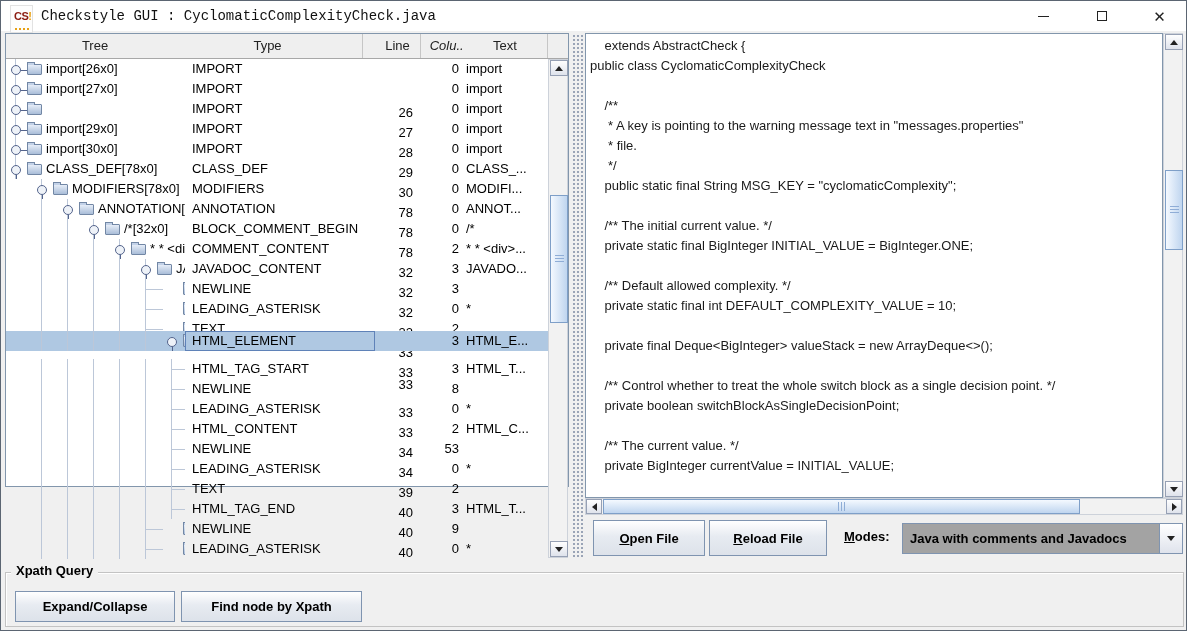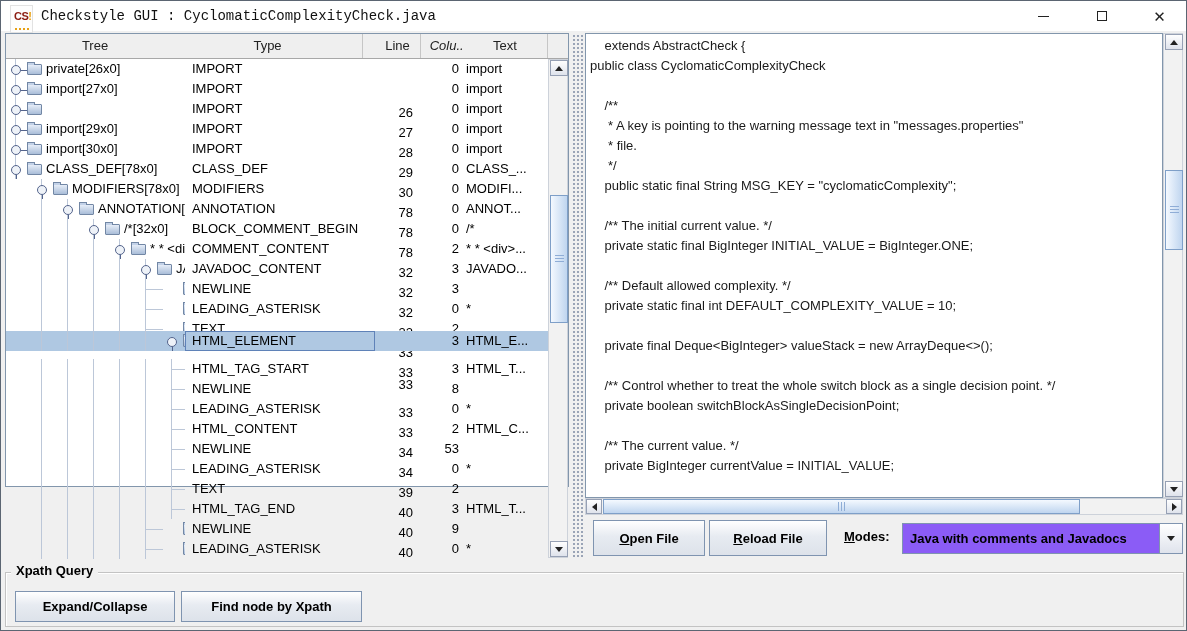--- a/index.html
+++ b/index.html
@@ -55,21 +55,21 @@
   
   #divider{position:absolute;left:570px;top:32px;width:12px;height:526px;background:#f0f0f0;
     background-image:radial-gradient(#9aa4b6 0.8px,transparent 1px);background-size:4px 4px;background-position:1px 1px;}
   
   #code{position:absolute;left:584px;top:32px;width:578px;height:465px;background:#fff;border:1px solid #8296ac;box-sizing:border-box;overflow:hidden;padding:2px 0 0 4px;}
   .code-line{height:20px;line-height:20px;font-size:13px;color:#1a1a1a;white-space:pre;}
   
   .btn{position:absolute;background:linear-gradient(#ffffff,#e7ebf1 45%,#dde2ea);border:1px solid #7f94b0;box-sizing:border-box;font-size:13px;font-weight:bold;color:#000;display:flex;align-items:center;justify-content:center;cursor:default;}
   .mn{text-decoration:underline;}
   #modes-label{position:absolute;left:843px;top:528px;font-size:13px;font-weight:bold;color:#000;}
-  #combo{position:absolute;left:901px;top:522px;width:281px;height:31px;background:#8b5cf6;border:1px solid #7f94b0;box-sizing:border-box;}
+  #combo{position:absolute;left:901px;top:522px;width:281px;height:31px;background:#a3a3a3;border:1px solid #7f94b0;box-sizing:border-box;}
   #combo-value{position:absolute;left:7px;top:0;height:29px;line-height:29px;font-size:13px;font-weight:bold;color:#000;white-space:nowrap;}
   #combo-arrow{position:absolute;right:0;top:0;width:22px;height:29px;background:linear-gradient(#ffffff,#dfe3ec);border-left:1px solid #7f94b0;display:flex;align-items:center;justify-content:center;}
   #combo-arrow .tri{border-top:5px solid #222;border-left-width:4px;border-right-width:4px;margin-bottom:-4px;}
   
   #xpath-border{position:absolute;left:4px;top:571px;width:1179px;height:55px;border:1px solid #c3c3c3;box-shadow:inset 1px 1px 0 #ffffff;box-sizing:border-box;}
   #xpath-title{position:absolute;left:10px;top:562px;padding:0 5px;background:#f0f0f0;font-size:13px;font-weight:bold;color:#000;}
 </style>
 </head>
 <body>
 
@@ -100,21 +100,21 @@
       <div class="hcell" style="left:422px;width:42px;font-style:italic;">Colu...</div>
       <div class="hcell" style="left:457px;width:85px;">Text</div>
       <div class="hcell" style="left:542px;width:20px;border-right:none;"></div>
     </div>
     <div id="rows">
         <div class="trow" style="top: 0px;">
           <div class="tcell tree-cell">
             <div class="guide" style="left: 9px;"></div>
             <div class="handle collapsed" style="left: 5px;"></div>
             <div class="folder" style="left: 21px;"></div>
-            <div class="tlabel" style="left: 40px;">private[26x0]</div>
+            <div class="tlabel" style="left: 40px;">import[26x0]</div>
           </div>
           <div class="tcell type-cell">IMPORT</div>
           <div class="tcell line-cell">26</div>
           <div class="tcell colu-cell">0</div>
           <div class="tcell text-cell">import</div>
         </div>
         <div class="trow" style="top: 20px;">
           <div class="tcell tree-cell">
             <div class="guide" style="left: 9px;"></div>
             <div class="handle collapsed" style="left: 5px;"></div>

